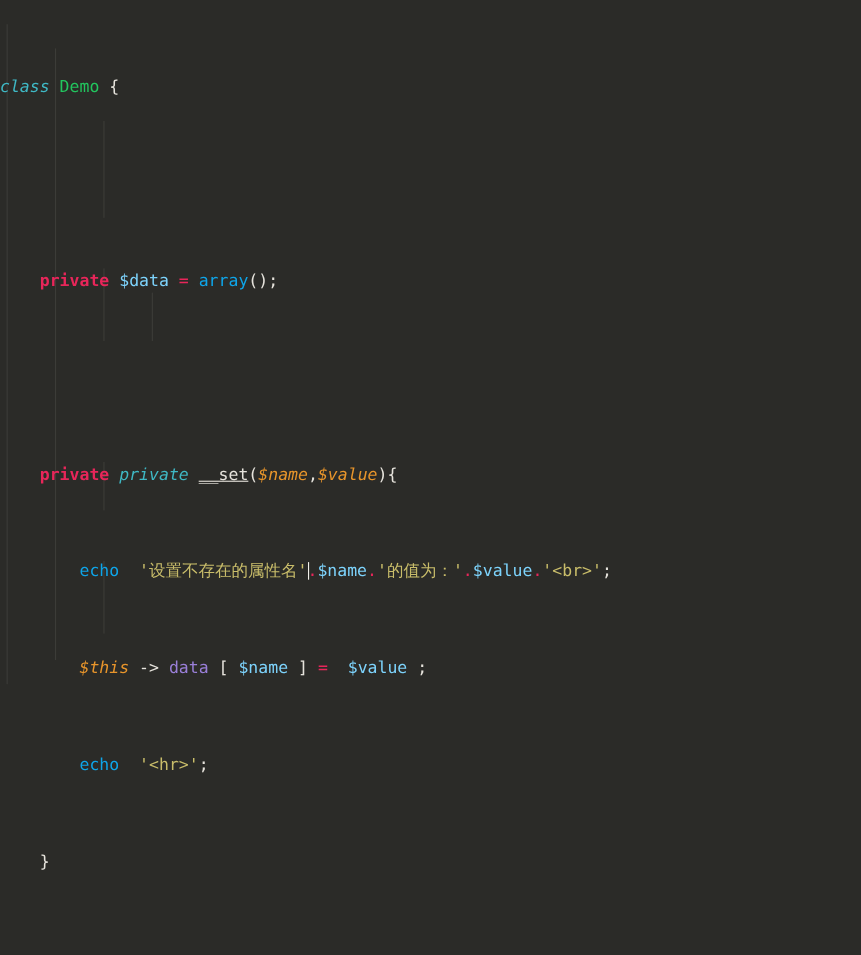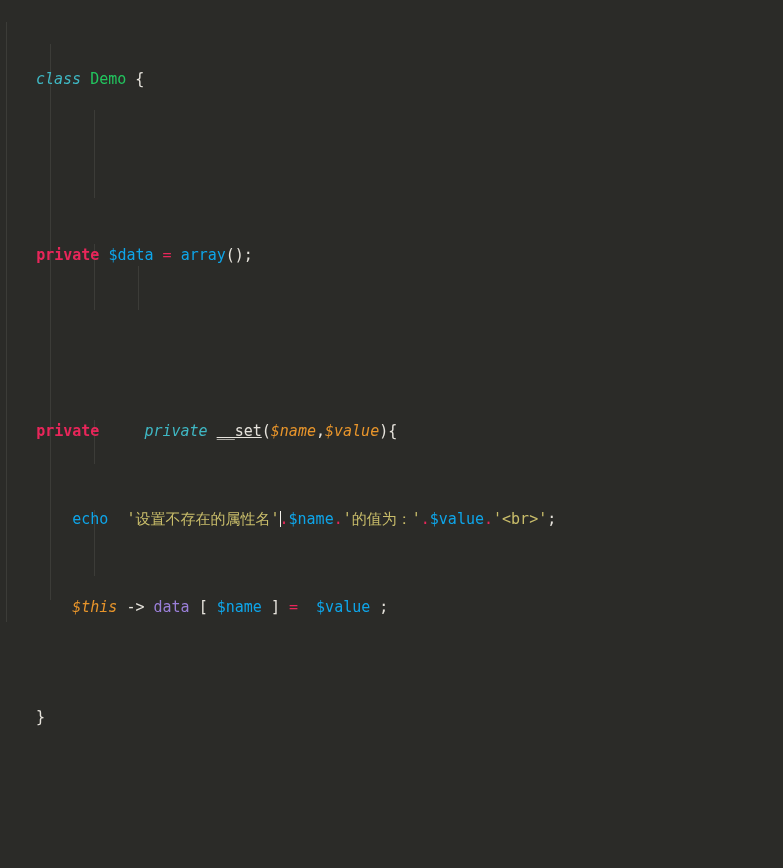--- a/index.html
+++ b/index.html
@@ -49,25 +49,25 @@
     color: #e6e3dc;
     padding-left: 0;
   }
   .line {
     height: 22px;
     white-space: pre;
   }
 
   
   .kw       { color: #e8265a; font-weight: bold; }                 
-  .kw-it    { color: #3fb8c4; font-style: italic; padding-left: 36px; }  
+  .kw-it    { color: #3fb8c4; font-style: italic; }  
   .cls      { color: #22c55e; }  
   .fn       { color: #0ea5e9; }                 
   .meth     { color: #e6e3dc; text-decoration: underline; }                 
-  .var      { color: #0ea5e9; }                 
+  .var      { color: #7dd3fc; }                 
   .var-it   { color: #e8952b; font-style: italic; }  
   .prop     { color: #9a7fd8; margin-top: 32px; }                 
   .str      { color: #c9bd6a; }                 
   .op       { color: #e8265a; }                 
   .punc     { color: #e6e3dc; }                 
 
   
   .caret {
     display: inline-block;
     width: 1px;
@@ -99,20 +99,21 @@
     <div class="line"><span class="punc">    </span><span class="kw">private</span><span class="punc"> </span><span class="var">$data</span><span class="punc"> </span><span class="op">=</span><span class="punc"> </span><span class="fn">array</span><span class="punc">();</span></div>
 
     <div class="line"> </div>
 
     <div class="line"><span class="punc">    </span><span class="kw">private</span><span class="punc"> </span><span class="kw-it">private</span><span class="punc"> </span><span class="meth">__set</span><span class="punc">(</span><span class="var-it">$name</span><span class="punc">,</span><span class="var-it">$value</span><span class="punc">){</span></div>
 
     <div class="line"><span class="punc">        </span><span class="fn">echo</span><span class="punc">  </span><span class="str">'设置不存在的属性名'</span><span class="caret"></span><span class="op">.</span><span class="var">$name</span><span class="op">.</span><span class="str">'的值为：'</span><span class="op">.</span><span class="var">$value</span><span class="op">.</span><span class="str">'&lt;br&gt;'</span><span class="punc">;</span></div>
 
     <div class="line"><span class="punc">        </span><span class="var-it">$this</span><span class="punc"> -&gt; </span><span class="prop">data</span><span class="punc"> [ </span><span class="var">$name</span><span class="punc"> ] </span><span class="op">=</span><span class="punc">  </span><span class="var">$value</span><span class="punc"> ;</span></div>
 
+    <div class="line"><span class="punc">        </span><span class="fn">echo</span><span class="punc">  </span><span class="str">'&lt;hr&gt;'</span><span class="punc">;</span></div>
 
     <div class="line"><span class="punc">    }</span></div>
 
     <div class="line"> </div>
 
     
 
     
 
     

